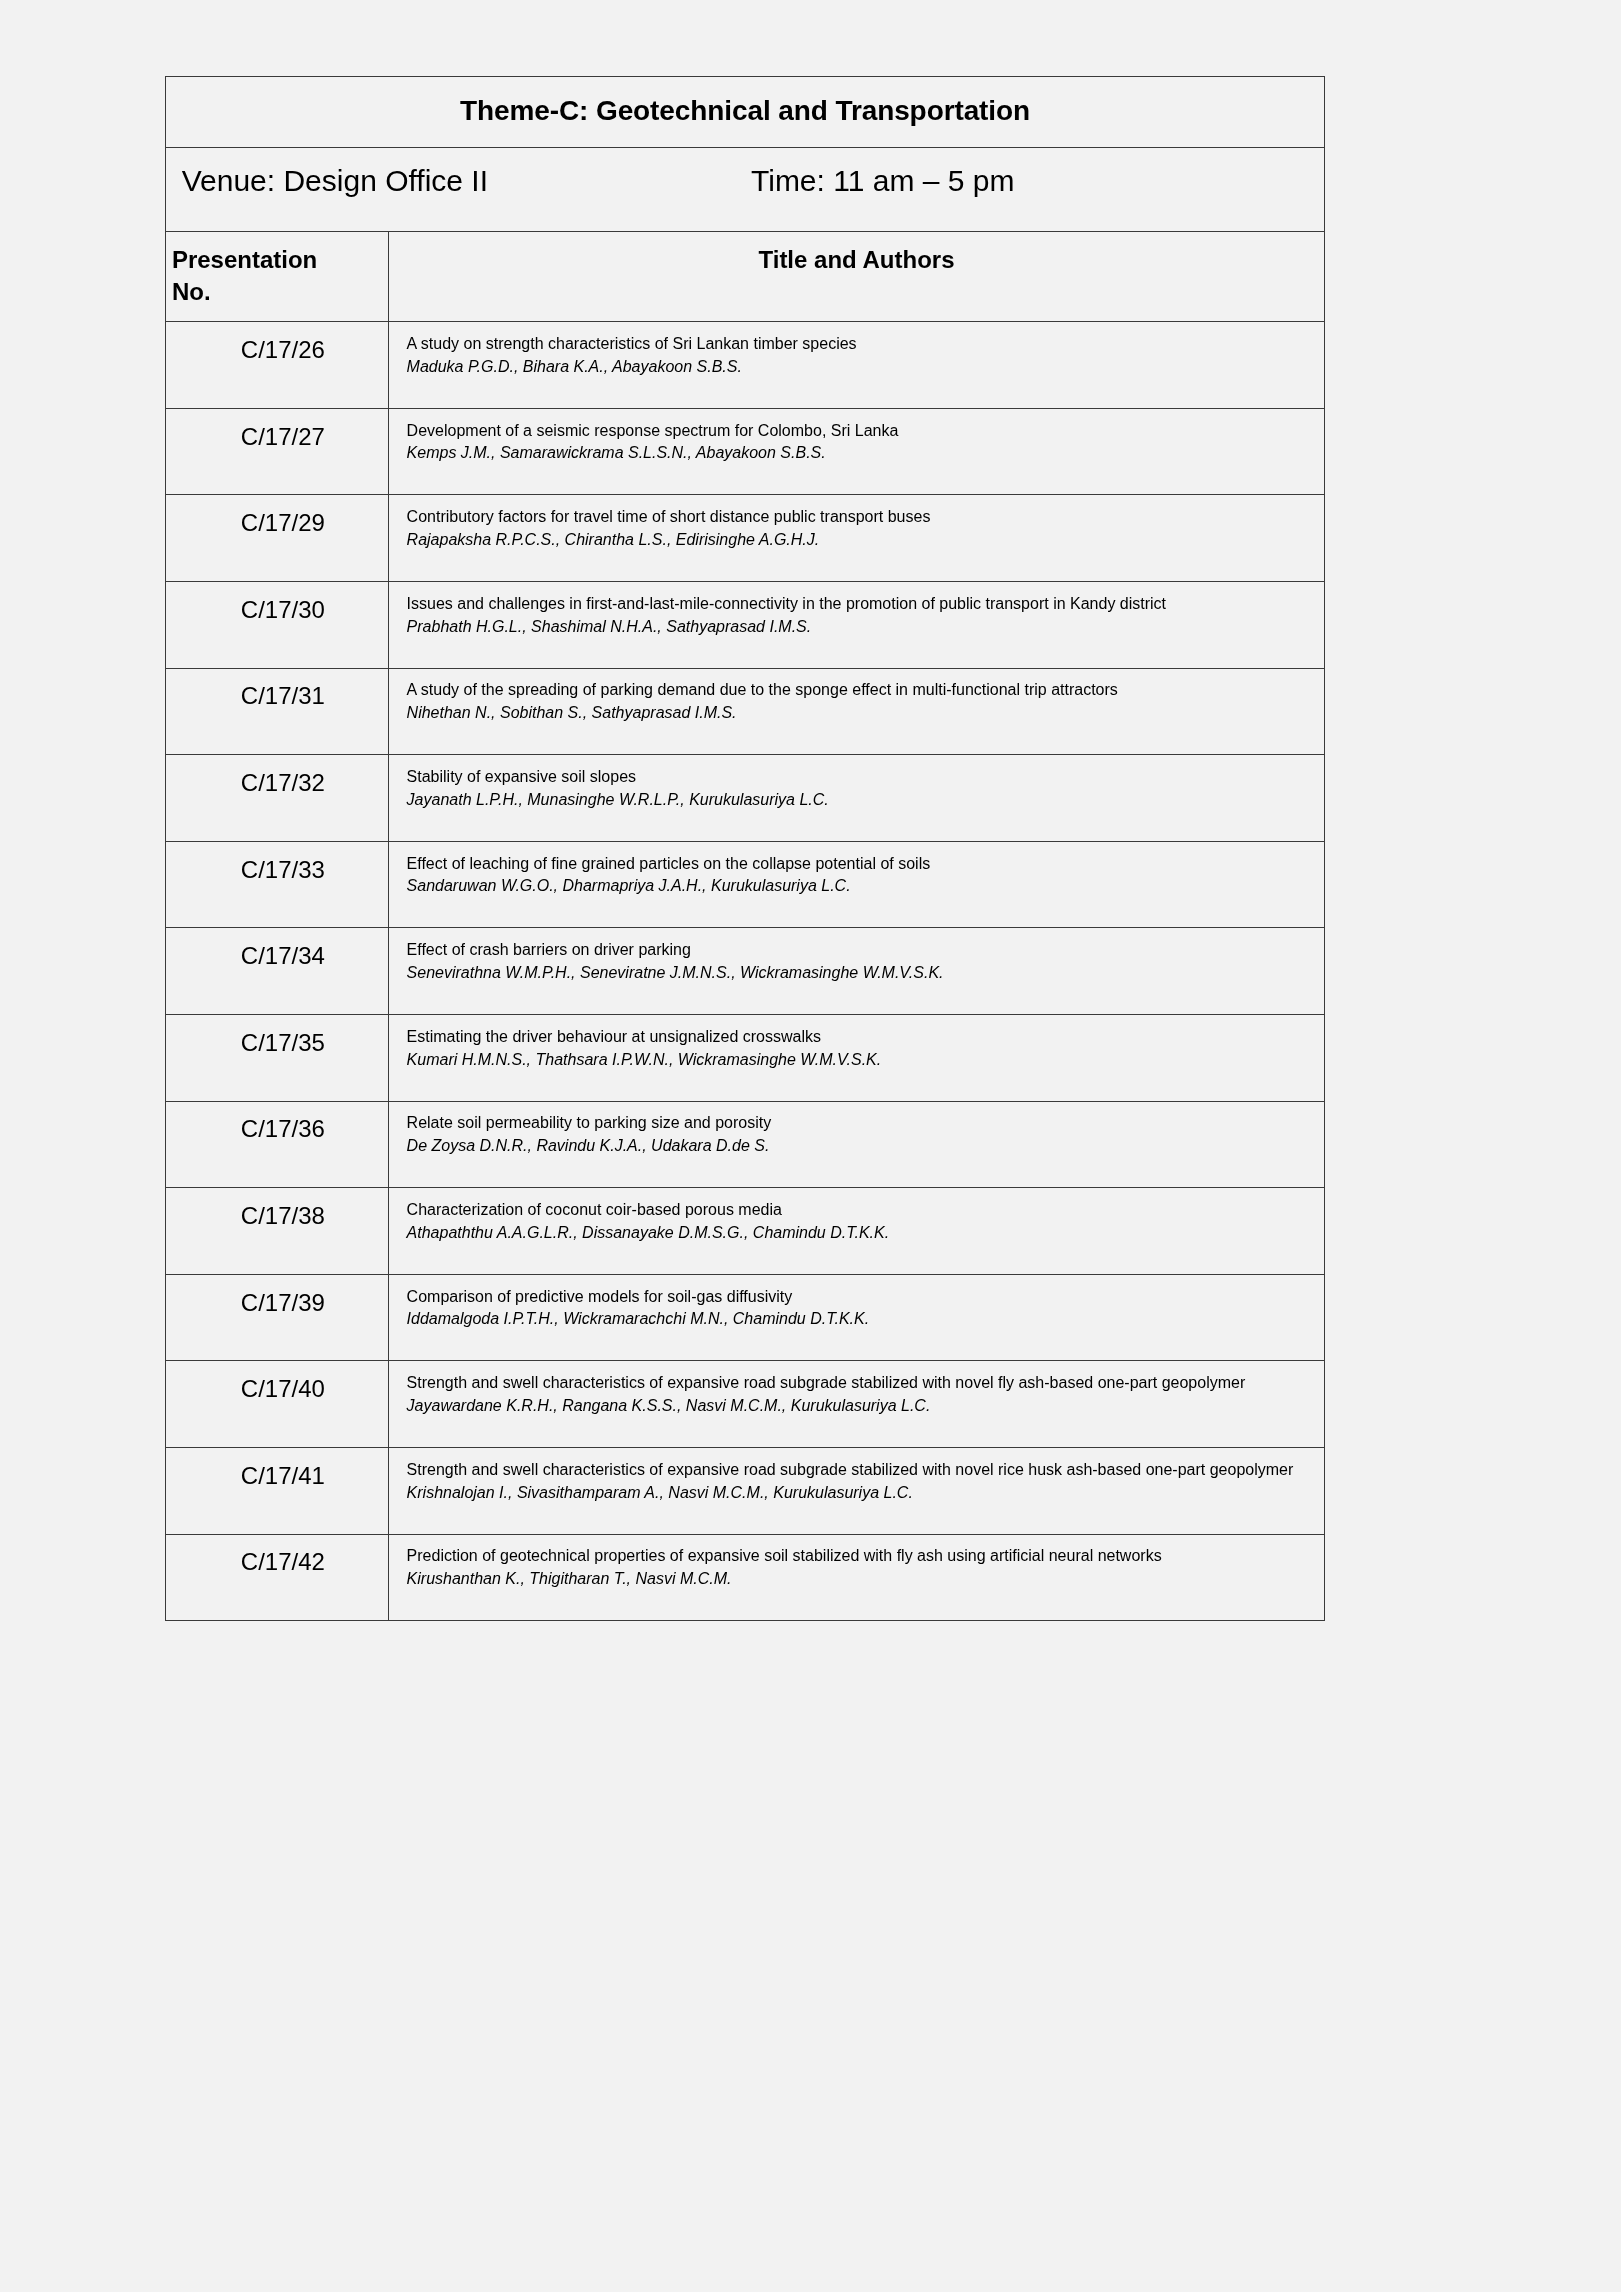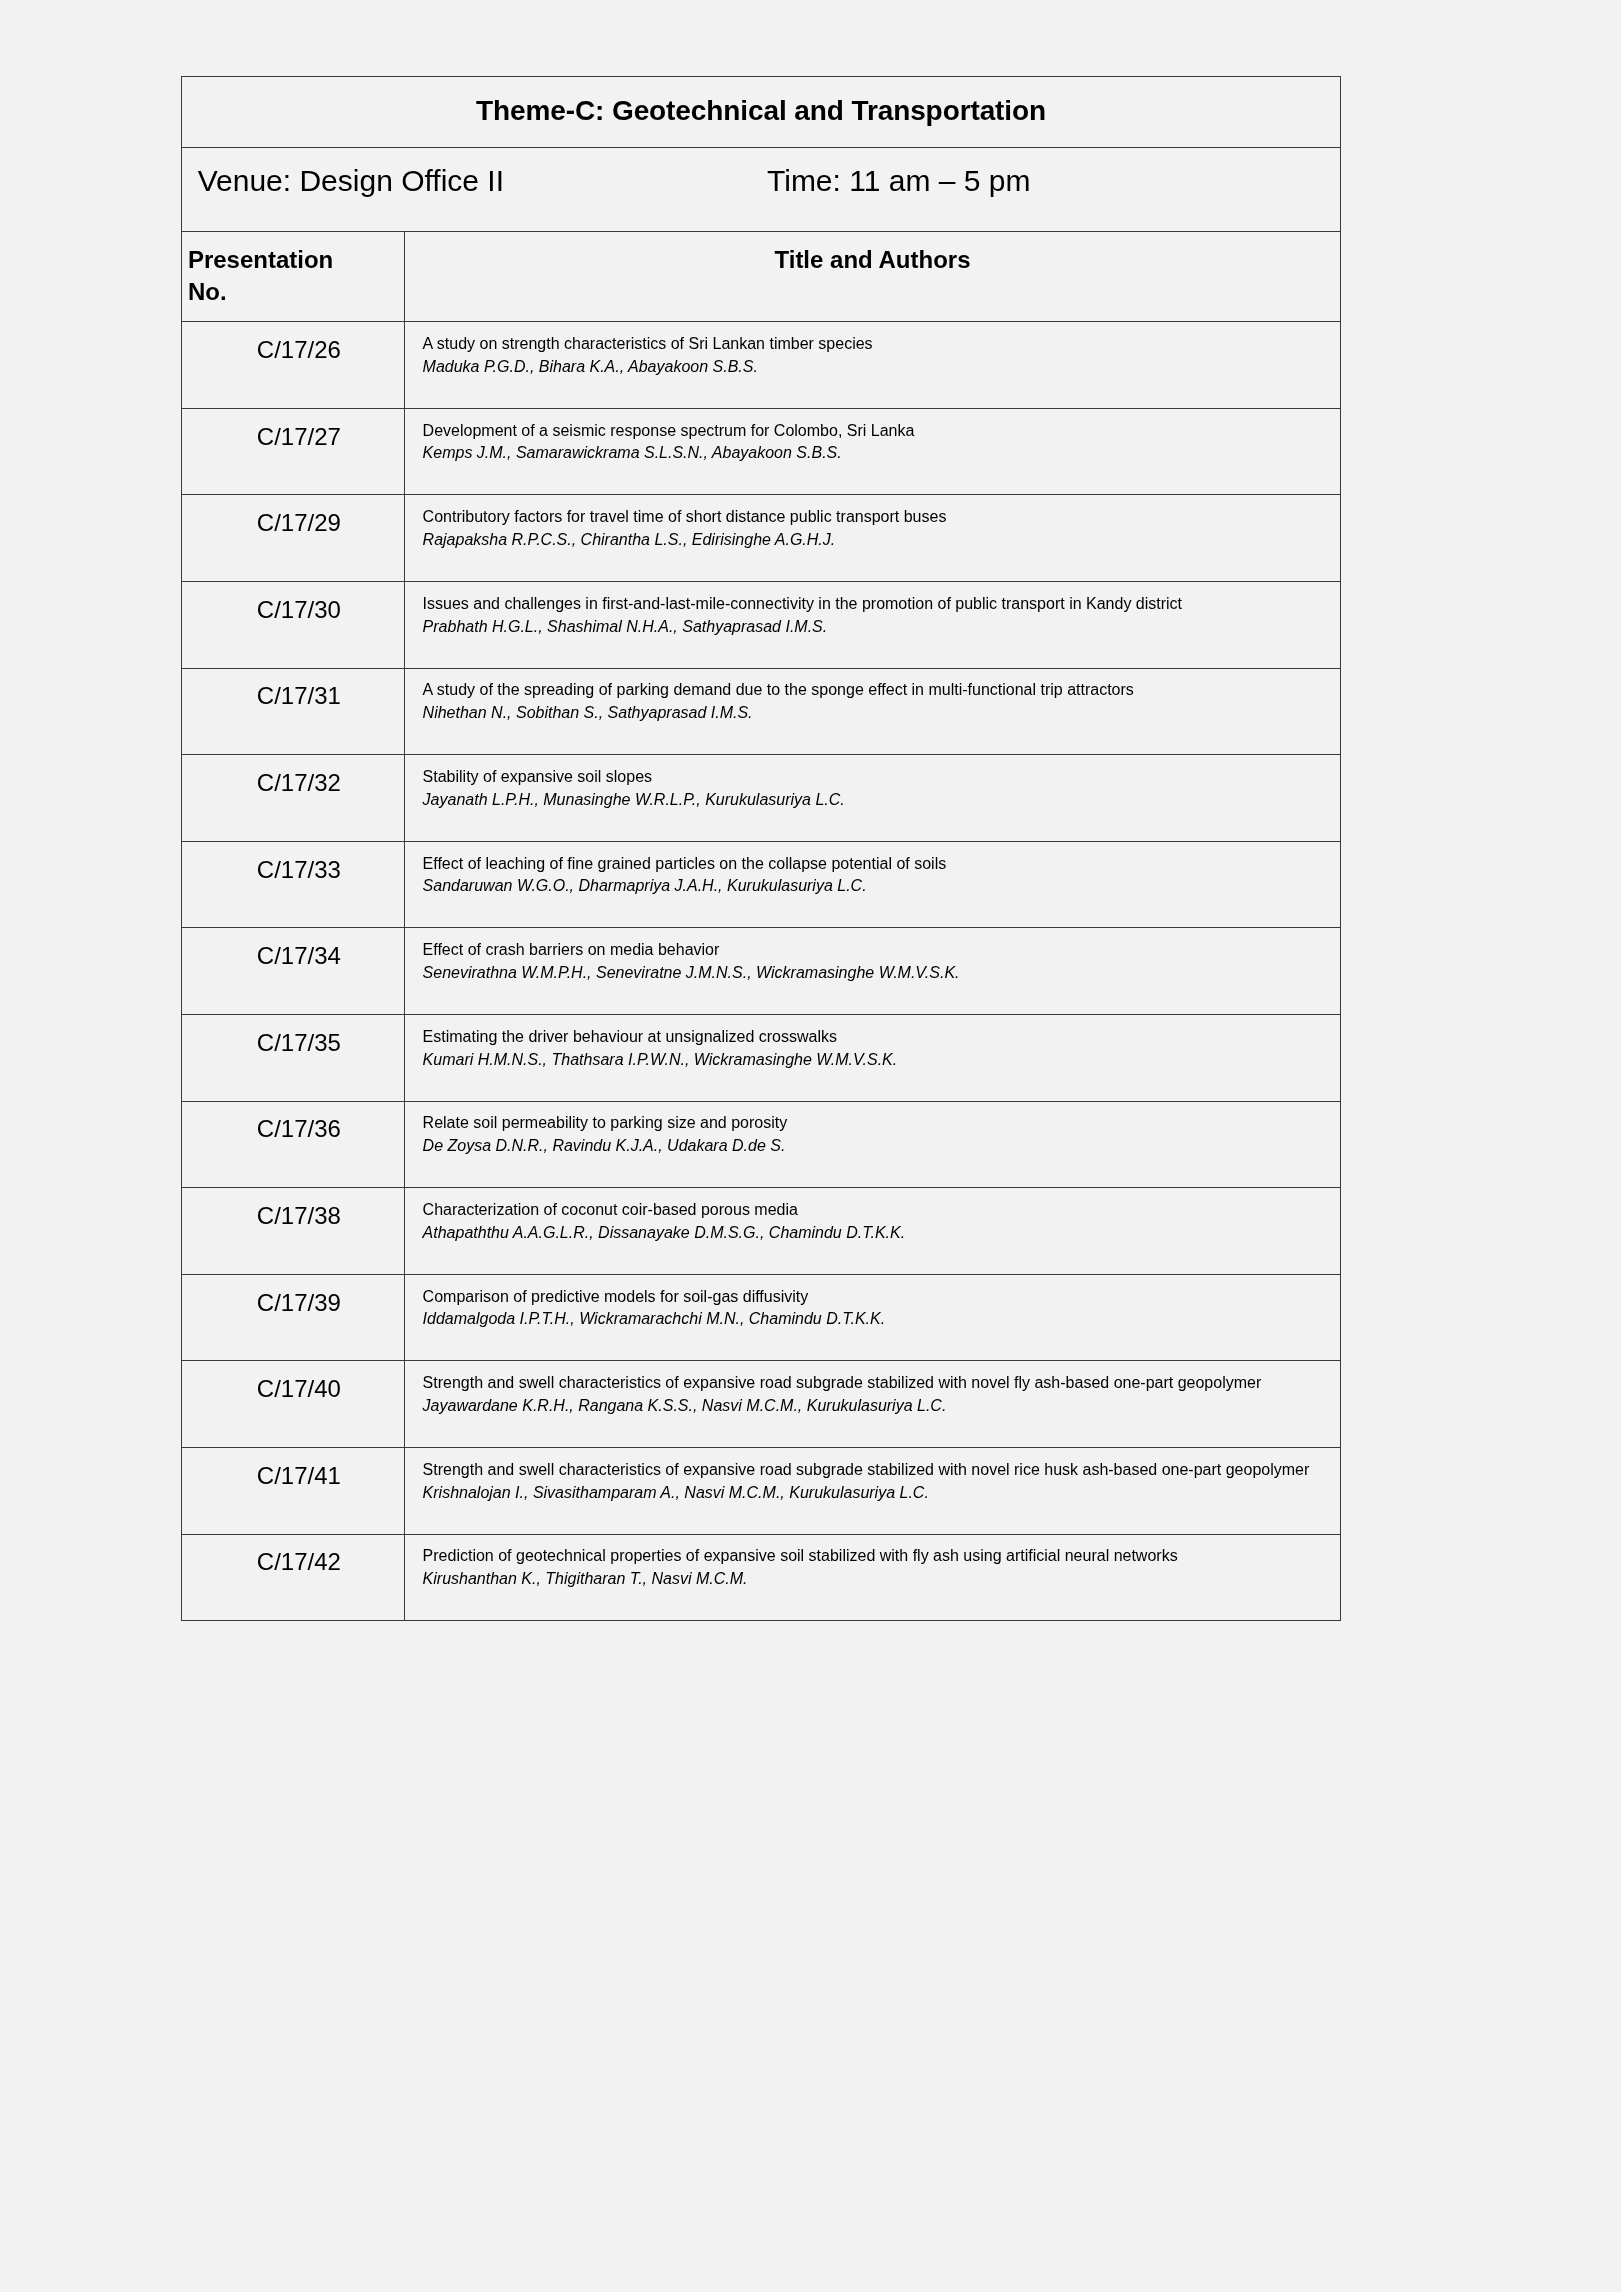--- a/index.html
+++ b/index.html
@@ -19,21 +19,20 @@
     width: 1621px;
     height: 2293px;
     background: #f2f2f2;
     box-sizing: border-box;
     padding: 76px 165px 0 165px;
   }
   table.schedule {
     width: 1160px;
     border-collapse: collapse;
     table-layout: fixed;
-    margin-left: 16px;
   }
   table.schedule td {
     border: 1.6px solid #3a3a3a;
     vertical-align: top;
     background: #f2f2f2;
   }
   .title-cell {
     text-align: center;
     font-weight: bold;
     font-size: 28px;
@@ -177,21 +176,21 @@
           <td class="num">C/17/33</td>
           <td class="entry">
             <span class="paper-title">Effect of leaching of fine grained particles on the collapse potential of soils</span>
             <span class="paper-authors">Sandaruwan W.G.O., Dharmapriya J.A.H., Kurukulasuriya L.C.</span>
             <span class="spacer"></span>
           </td>
         </tr>
         <tr>
           <td class="num">C/17/34</td>
           <td class="entry">
-            <span class="paper-title">Effect of crash barriers on media behavior</span>
+            <span class="paper-title">Effect of crash barriers on driver parking</span>
             <span class="paper-authors">Senevirathna W.M.P.H., Seneviratne J.M.N.S., Wickramasinghe W.M.V.S.K.</span>
             <span class="spacer"></span>
           </td>
         </tr>
         <tr>
           <td class="num">C/17/35</td>
           <td class="entry">
             <span class="paper-title">Estimating the driver behaviour at unsignalized crosswalks</span>
             <span class="paper-authors">Kumari H.M.N.S., Thathsara I.P.W.N., Wickramasinghe W.M.V.S.K.</span>
             <span class="spacer"></span>

